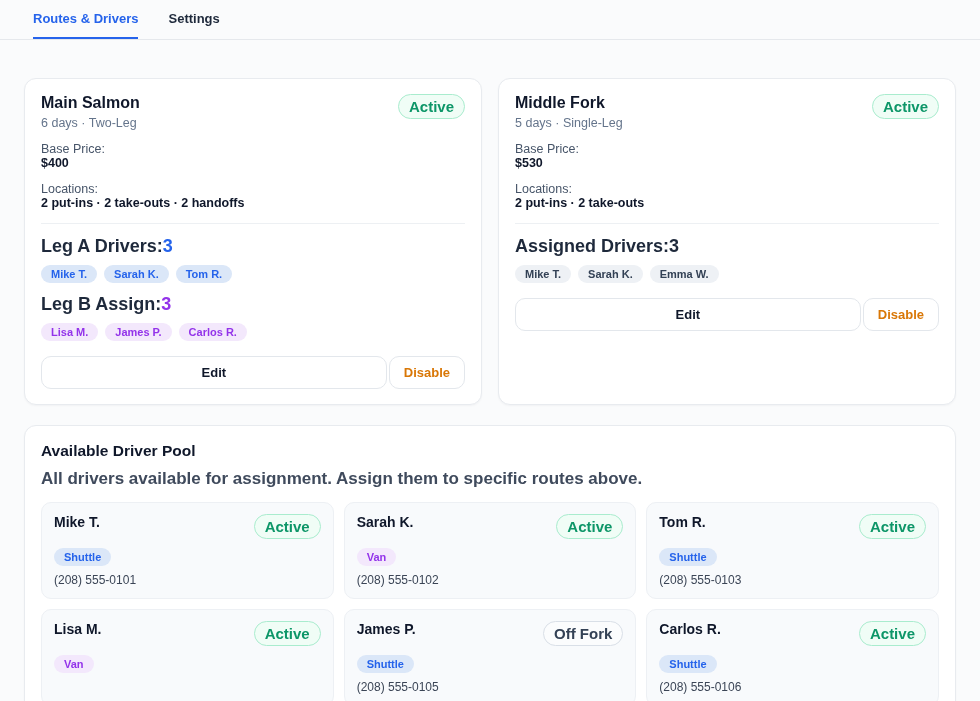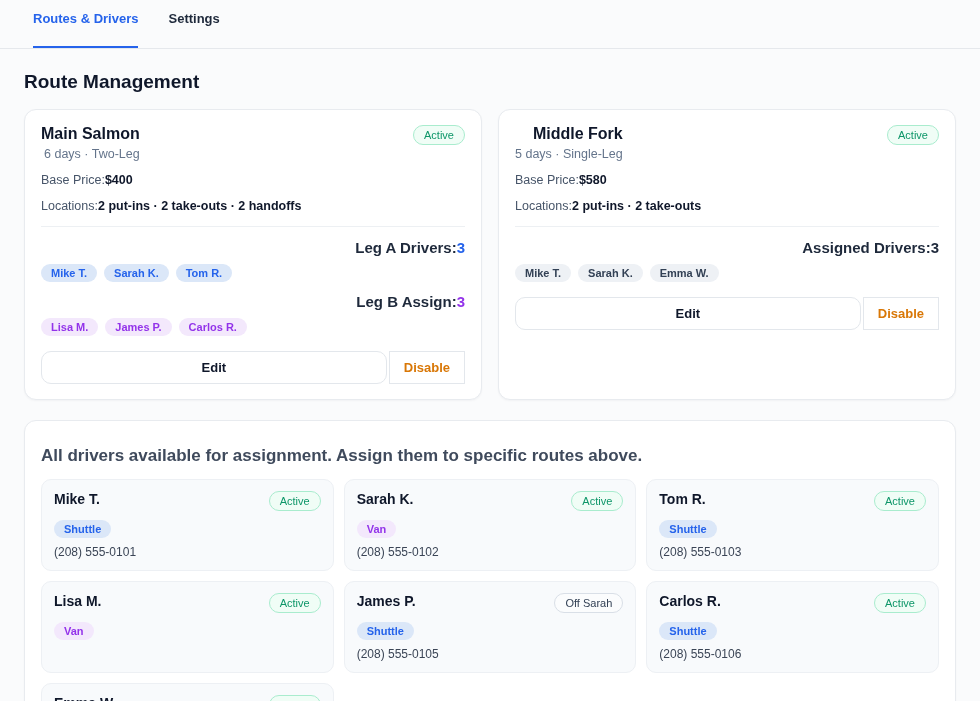--- a/index.html
+++ b/index.html
@@ -10,70 +10,70 @@
     color:#0f172a;
     -webkit-font-smoothing:antialiased;
   }
   .tabbar {
     display:flex; gap:30px;
     padding:0 33px;
     border-bottom:1px solid #e5e8ec;
     background:#fafbfc;
   }
   .tab {
-    padding:11px 0 20px;
+    padding:11px 0 11px;
     font-size:13px; font-weight:700; color:#1e293b;
     border-bottom:2px solid transparent;
     cursor:pointer;
   }
   .tab.active { color:#2563eb; border-bottom-color:#2563eb; }
   .page { padding:14px 24px 12px; }
   .page-header { display:flex; justify-content:space-between; align-items:center; margin:8px 0 16px; }
   h1 { font-size:19px; font-weight:700; color:#0f172a; }
   .btn-primary {
     background:#2563eb; color:#fff; border:none;
     font-family:inherit; font-size:13px; font-weight:700;
     padding:8px 15px; border-radius:8px; cursor:pointer;
   }
   .routes-row { display:flex; gap:16px; align-items:stretch; }
   .card {
     background:#fff; border:1px solid #e8ebef; border-radius:12px;
     box-shadow:0 1px 2px rgba(15,23,42,.04);
   }
   .route-card { flex:1; padding:15px 16px; display:flex; flex-direction:column; }
-  .card-head { display:flex; justify-content:space-between; align-items:flex-start;text-align:right; }
+  .card-head { display:flex; justify-content:space-between; align-items:flex-start; }
   .route-name { font-size:16px; font-weight:700; color:#0f172a; }
   .route-sub { font-size:12.5px; color:#64748b; margin-top:4px; }
   .badge {
-    font-size:11px; font-weight:400; padding:3px 10px; border-radius:999px; white-space:nowrap;
+    font-size:15px; font-weight:700; padding:3px 10px; border-radius:999px; white-space:nowrap;
   }
   .badge-green { background:#f0fdf6; color:#0d9668; border:1px solid #a9ecce; }
   .badge-gray  { background:#fbfcfd; color:#334155; border:1px solid #d9dfe7; }
-  .kv-row { display:flex; justify-content:flex-start; align-items:baseline; font-size:12.5px; margin-top:12px; }
+  .kv-row { display:flex; justify-content:center; align-items:baseline; font-size:12.5px; margin-top:12px;flex-direction:column; }
   .kv-label { color:#475569; }
   .kv-value { font-weight:700; color:#0f172a; }
   .divider { border-top:1px solid #edf0f3; margin:13px 0 1px; }
   .group { margin-top:11px; }
-  .group-head { display:flex; justify-content:flex-end; font-size:15px; font-weight:600; color:#1e293b; }
+  .group-head { display:flex; justify-content:flex-start; font-size:18px; font-weight:600; color:#1e293b; }
   .group-count { font-weight:700; }
   .count-blue   { color:#2563eb; }
   .count-purple { color:#9333ea; }
   .count-dark   { color:#1e293b; }
   .chips { margin-top:8px; display:flex; gap:7px; flex-wrap:wrap; }
   .chip { font-size:11px; font-weight:600; padding:3px 10px; border-radius:999px; }
   .chip-blue   { background:#dbe7f8; color:#2563eb; }
   .chip-purple { background:#f3e8fc; color:#9333ea; }
   .chip-gray   { background:#eef1f5; color:#334155; }
   .btn-row { display:flex; gap:2px; margin-top:15px; }
   .btn-edit {
     flex:1; background:#fff; border:1px solid #e3e7ec; border-radius:10px;
     padding:8px 0; font-family:inherit; font-size:13px; font-weight:600; color:#0f172a; cursor:pointer;
   }
   .btn-disable {
-    background:#fff; border:1px solid #e3e7ec; border-radius:0;
+    background:#fff; border:1px solid #e3e7ec; border-radius:10px;
     padding:8px 14px; font-family:inherit; font-size:13px; font-weight:600; color:#d97706; cursor:pointer;
   }
   .pool-card { margin-top:20px; padding:16px; }
   .pool-title { font-size:15.5px; font-weight:700; color:#0f172a; }
   .pool-desc { font-size:17px; color:#3f4a5c; margin-top:9px;font-weight:bold; }
   .driver-grid { margin-top:13px; display:grid; grid-template-columns:repeat(3,1fr); gap:10px; }
   .driver-card { background:#f8fafc; border:1px solid #edf0f4; border-radius:10px; padding:11px 12px; }
   .driver-head { display:flex; justify-content:space-between; align-items:flex-start; }
   .driver-name { font-size:14px; font-weight:700; color:#0f172a; }
   .driver-phone { margin-top:8px; font-size:12px; color:#3b4556; }
@@ -82,21 +82,20 @@
 </head>
 <body>
 
 <div class="tabbar">
   <div class="tab active">Routes &amp; Drivers</div>
   <div class="tab">Settings</div>
 </div>
 
 <div class="page">
   <div class="page-header">
-    <h1>Route Management</h1>
   </div>
 
   <div class="routes-row">
   <div class="card route-card">
     <div class="card-head">
       <div>
         <div class="route-name">Main Salmon</div>
         <div class="route-sub">6 days · Two-Leg</div>
       </div>
       <span class="badge badge-green">Active</span>
@@ -143,21 +142,21 @@
   <div class="card route-card">
     <div class="card-head">
       <div>
         <div class="route-name">Middle Fork</div>
         <div class="route-sub">5 days · Single-Leg</div>
       </div>
       <span class="badge badge-green">Active</span>
     </div>
     <div class="kv-row">
       <span class="kv-label">Base Price:</span>
-      <span class="kv-value">$580</span>
+      <span class="kv-value">$530</span>
     </div>
     <div class="kv-row">
       <span class="kv-label">Locations:</span>
       <span class="kv-value">2 put-ins · 2 take-outs</span>
     </div>
     <div class="divider"></div>
     <div>
           <div class="group">
             <div class="group-head">
               <span>Assigned Drivers:</span>
@@ -171,20 +170,21 @@
           </div>
         </div>
     <div class="btn-row">
       <button class="btn-edit">Edit</button>
       <button class="btn-disable">Disable</button>
     </div>
   </div>
 </div>
 
   <div class="card pool-card">
+    <div class="pool-title">Available Driver Pool</div>
     <div class="pool-desc">All drivers available for assignment. Assign them to specific routes above.</div>
     <div class="driver-grid">
   <div class="driver-card">
     <div class="driver-head">
       <span class="driver-name">Mike T.</span>
       <span class="badge badge-green">Active</span>
     </div>
     <div class="driver-chip-row">
       <span class="chip chip-blue">Shuttle</span>
     </div>
@@ -219,21 +219,21 @@
       <span class="badge badge-green">Active</span>
     </div>
     <div class="driver-chip-row">
       <span class="chip chip-purple">Van</span>
     </div>
   </div>
 
   <div class="driver-card">
     <div class="driver-head">
       <span class="driver-name">James P.</span>
-      <span class="badge badge-gray">Off Sarah</span>
+      <span class="badge badge-gray">Off Fork</span>
     </div>
     <div class="driver-chip-row">
       <span class="chip chip-blue">Shuttle</span>
     </div>
     <div class="driver-phone">(208) 555-0105</div>
   </div>
 
   <div class="driver-card">
     <div class="driver-head">
       <span class="driver-name">Carlos R.</span>

